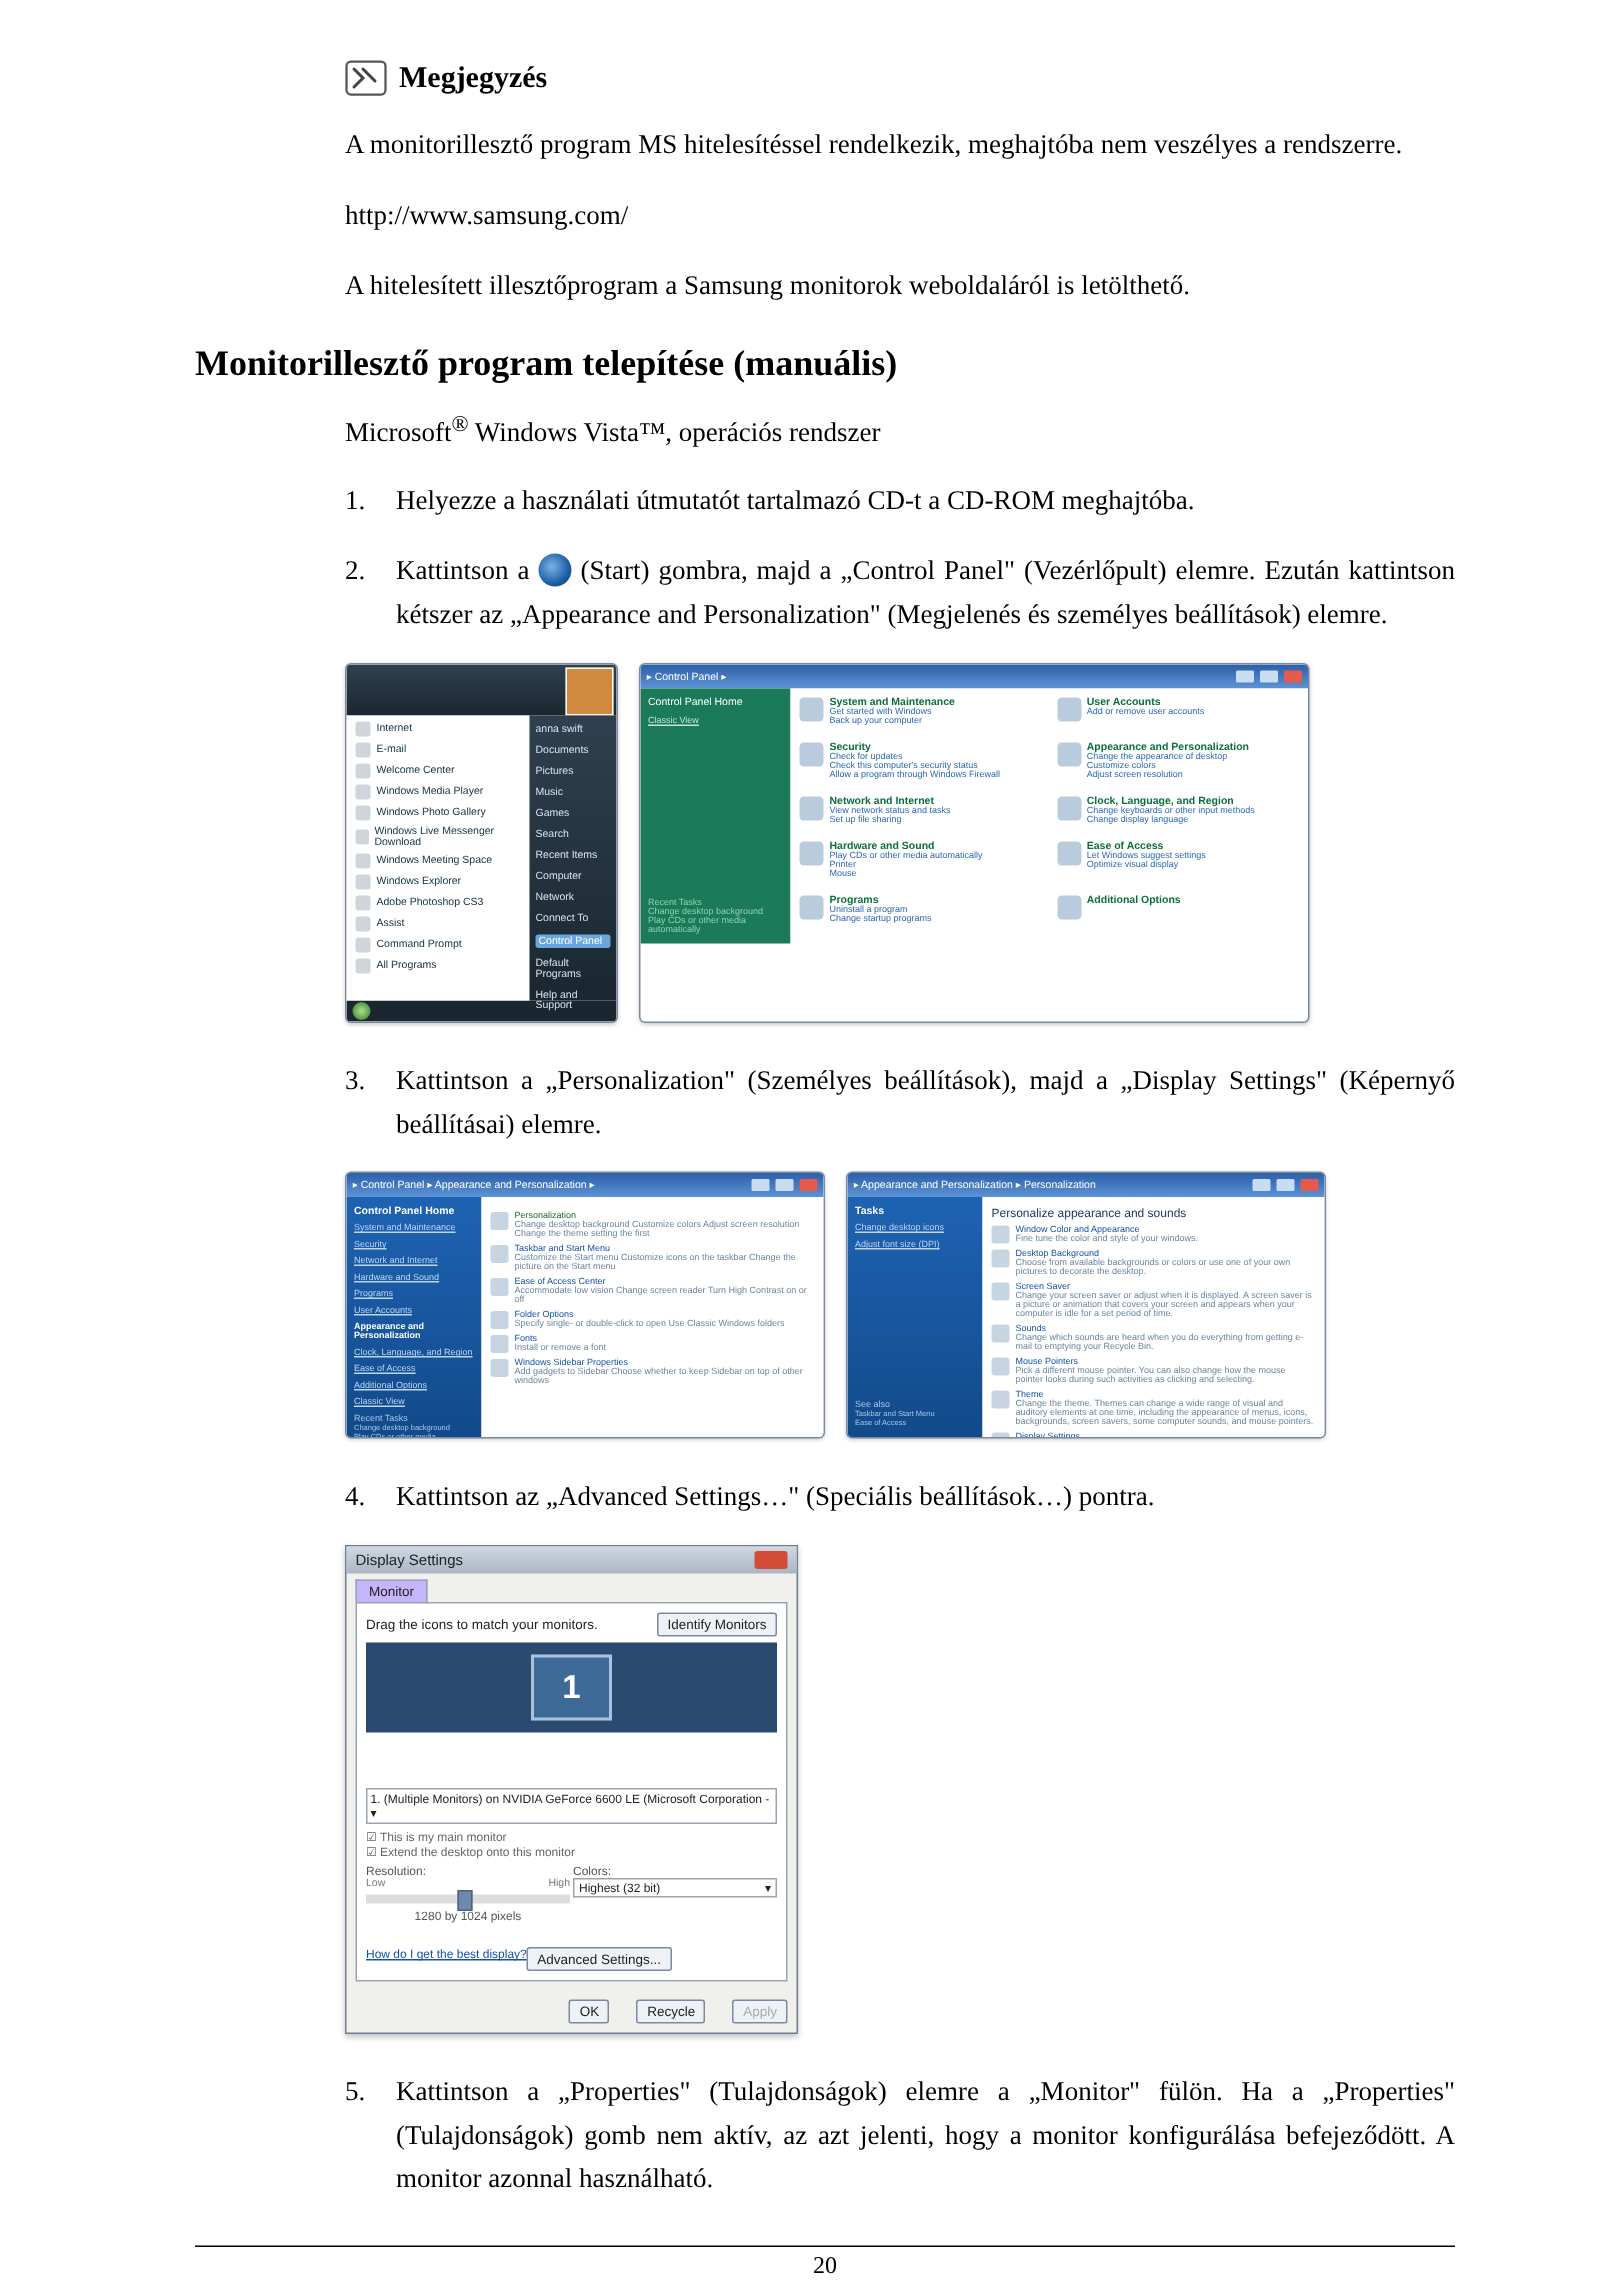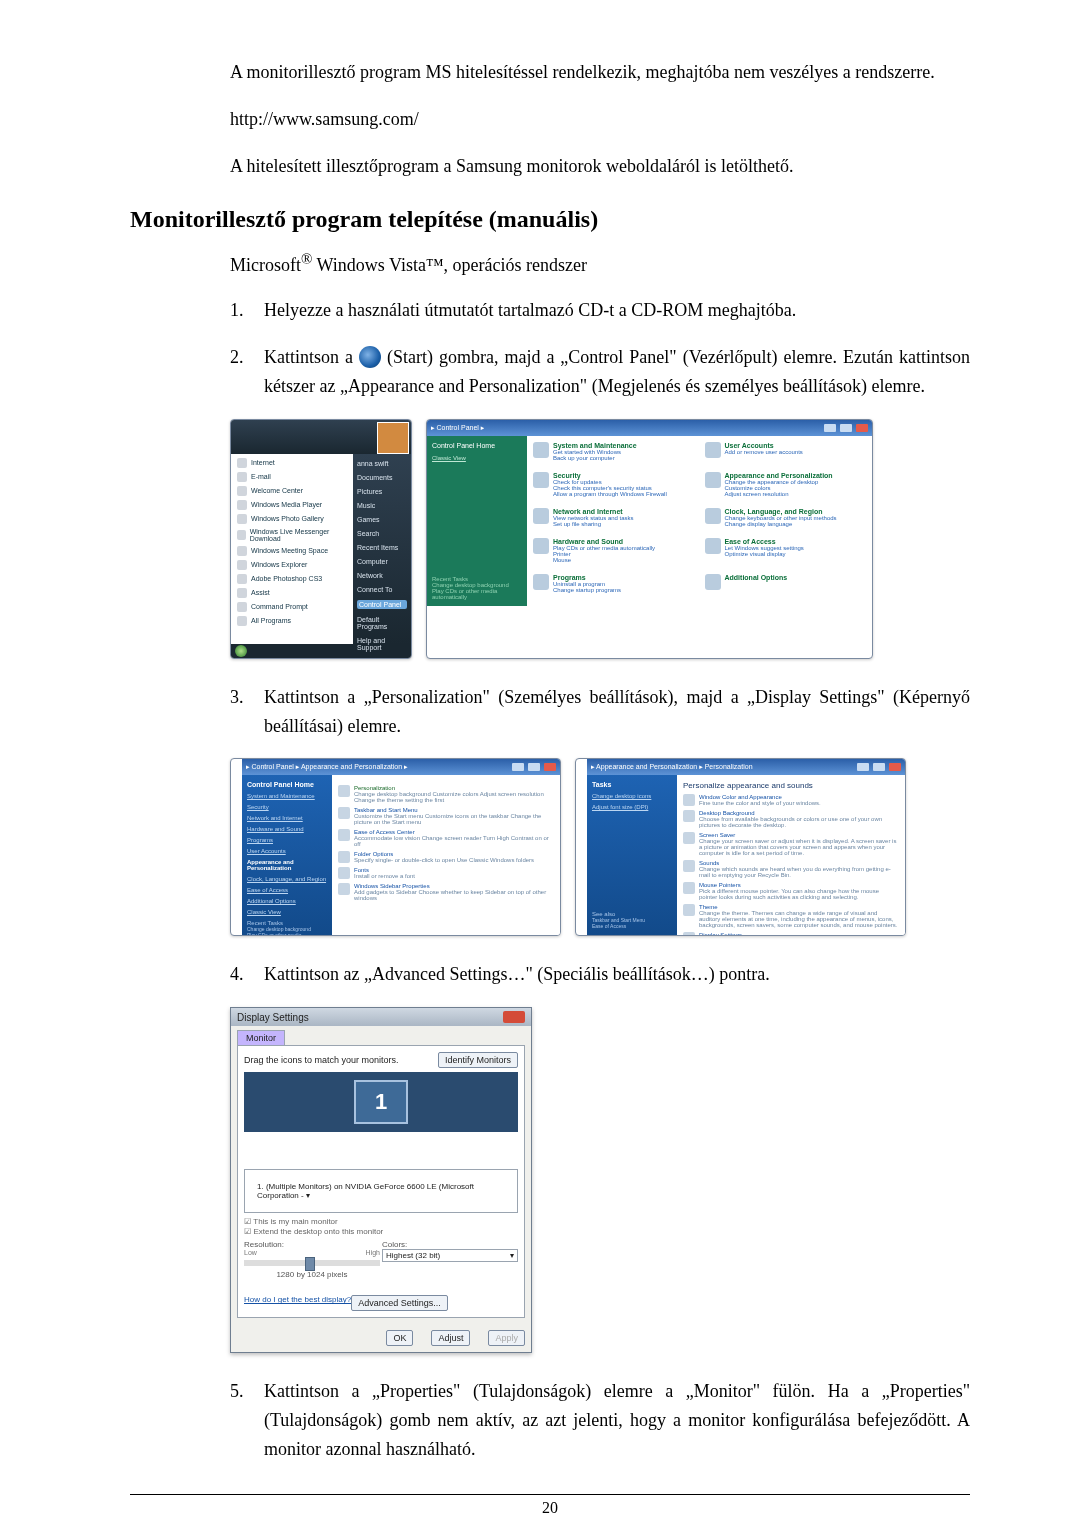--- a/index.html
+++ b/index.html
@@ -122,21 +122,21 @@
   .cp-side .cp-side-title{ color:#fff;}
   .cp-side .links a{ display:block; color:#bfe7d4; text-decoration:underline; font-size:6px; margin-top:2px;}
   .cp-side .recent{ margin-top:auto; color:#8ed1b0; font-size:6px;}
   .cp-main{ flex:1; background:#fff; padding:6px; display:grid; grid-template-columns:1fr 1fr; gap:4px 10px; font-size:7px;}
   .cp-item{ display:flex; gap:4px;}
   .cp-item .ci-icon{ width:16px; height:16px; background:#b9ccde; border-radius:3px; flex-shrink:0;}
   .cp-item .ci-text .t{ color:#0b6f3a; font-weight:bold;}
   .cp-item.hl .t{ color:#0b6f3a;}
   .cp-item .sub{ color:#2c67b7; font-size:6px; display:block;}
   
-  .pz-panel { width: 318px; padding-left: 11px; }
+  .pz-panel { width: 318px; }
   .pz-body { display:flex; height:160px;}
   .pz-side{ width:80px; background: linear-gradient(#1e63b3,#124a8a); color:#cfe0f5; padding:6px 5px; font-size:6px; display:flex; flex-direction:column; gap:5px;}
   .pz-side .s-head{ font-weight:bold; color:#fff; font-size:7px;}
   .pz-side .s-link{ color:#bcd6f2; text-decoration:underline;}
   .pz-side .s-active{ color:#fff; font-weight:bold;}
   .pz-side .s-foot{ margin-top:auto; color:#a6c4e8;}
   .pz-main{ flex:1; background:#fff; padding:6px; font-size:6px;}
   .pz-main .pz-title{ color:#1a3a6a; font-size:8px; margin-bottom:4px;}
   .pz-row{ display:flex; gap:4px; margin:4px 0;}
   .pz-row .pz-icon{ width:12px; height:12px; background:#c7d5e3; border-radius:2px; flex-shrink:0;}
@@ -146,39 +146,46 @@
   
   .ds-dialog { width: 300px; margin: 8px 0 0 100px; border:1px solid #6f7e90; box-shadow:0 2px 4px rgba(0,0,0,.25); font-family:"Segoe UI",Tahoma,sans-serif; font-size:10px; color:#222; background:#f0f0ec;}
   .ds-title{ height:18px; background:linear-gradient(#cfd8e2,#aab6c4); display:flex; align-items:center; justify-content:space-between; padding:0 6px; font-size:10px;}
   .ds-title .x{ width:22px; height:12px; background:#d44b38; border-radius:2px;}
   .ds-tab{ display:inline-block; border:1px solid #9aa4b0; border-bottom:none; background:#c4b5fd; padding:2px 8px; margin:4px 0 0 6px; font-size:9px;}
   .ds-main{ background:#fff; border:1px solid #9aa4b0; margin:0 6px 6px 6px; padding:6px;}
   .ds-line{ display:flex; justify-content:space-between; align-items:center; font-size:9px; margin-bottom:4px;}
   .ds-btn{ border:1px solid #7a8aa0; background:#eef2f7; padding:2px 6px; font-size:9px; border-radius:2px;}
   .ds-preview{ background:#2a4b6f; height:60px; display:flex; align-items:center; justify-content:center; margin:4px 0 6px 0;}
   .ds-mon{ width:50px; height:40px; border:2px solid #a8c2df; background:#3e6a97; color:#fff; display:flex; align-items:center; justify-content:center; font-size:22px; font-weight:bold;}
-  .ds-select{ border:1px solid #9aa4b0; font-size:8px; padding:12px; width:100%; box-sizing:border-box; margin-bottom:4px;margin-top:37px;}
+  .ds-select{ border:1px solid #9aa4b0; font-size:8px; padding:2px; width:100%; box-sizing:border-box; margin-bottom:4px;margin-top:37px;}
   .ds-check{ font-size:8px; color:#666; margin:1px 0;}
   .ds-grid{ display:flex; gap:2px; margin-top:4px;}
   .ds-col{ flex:1;}
   .ds-col .lbl{ font-size:8px; color:#555;}
   .ds-slider{ height:6px; background:#ddd; position:relative; margin:4px 0;}
   .ds-slider .thumb{ position:absolute; top:-3px; left:45%; width:8px; height:12px; background:#6f8aa8; border:1px solid #4a637d;}
   .ds-slider-row{ display:flex; justify-content:space-between; font-size:7px; color:#777;}
   .ds-res{ text-align:center; font-size:8px; color:#555; margin-top:2px;}
   .ds-combo{ border:1px solid #9aa4b0; padding:1px 3px; font-size:8px; display:flex; justify-content:space-between; align-items:center;}
   .ds-link{ color:#1552a6; text-decoration:underline; font-size:8px;}
   .ds-foot{ display:flex; justify-content:flex-end; gap:18px; padding:6px;}
   .footer{ border-top:1px solid #000; text-align:center; padding-top:4px; font-size:16px; margin-top:30px;}
 </style>
 </head>
 <body>
 
 <div class="page">
 
+  <div class="note-row">
+    <svg class="note-icon" viewBox="0 0 28 24">
+      <rect x="1" y="1" width="26" height="22" rx="3" fill="none" stroke="#555" stroke-width="1.5"></rect>
+      <path d="M6 6 L12 12 L6 18 M12 6 L20 14" fill="none" stroke="#444" stroke-width="2" stroke-linecap="round"></path>
+    </svg>
+    <span class="note-label">Megjegyzés</span>
+  </div>
   <p class="note-para">A monitorillesztő program MS hitelesítéssel rendelkezik, meghajtóba nem veszélyes a rendszerre.</p>
   <p class="note-para">http://www.samsung.com/</p>
   <p class="note-para">A hitelesített illesztőprogram a Samsung monitorok weboldaláról is letölthető.</p>
 
   <div class="section-h2">Monitorillesztő program telepítése (manuális)</div>
 
   <div class="os-line">
     <span>Microsoft</span><sup>®</sup><span> Windows Vista™, operációs rendszer</span>
   </div>
 
@@ -504,21 +511,21 @@
             </div>
         </div>
       </div>
       <div style="display:flex; margin-top:16px;">
         <span class="ds-link">How do I get the best display?</span>
         <span class="ds-btn">Advanced Settings...</span>
       </div>
     </div>
     <div class="ds-foot">
       <span class="ds-btn">OK</span>
-      <span class="ds-btn">Adjust</span>
+      <span class="ds-btn">Recycle</span>
       <span class="ds-btn" style="color:#aaa">Apply</span>
     </div>
   </div>
 
   <ol class="steps" style="margin-top:24px;">
     <li>
       <span class="step-num">5.</span>
       <span class="step-body">Kattintson a „Properties" (Tulajdonságok) elemre a „Monitor" fülön. Ha a „Properties" (Tulajdonságok) gomb nem aktív, az azt jelenti, hogy a monitor konfigurálása befejeződött. A monitor azonnal használható.</span>
     </li>
   </ol>

